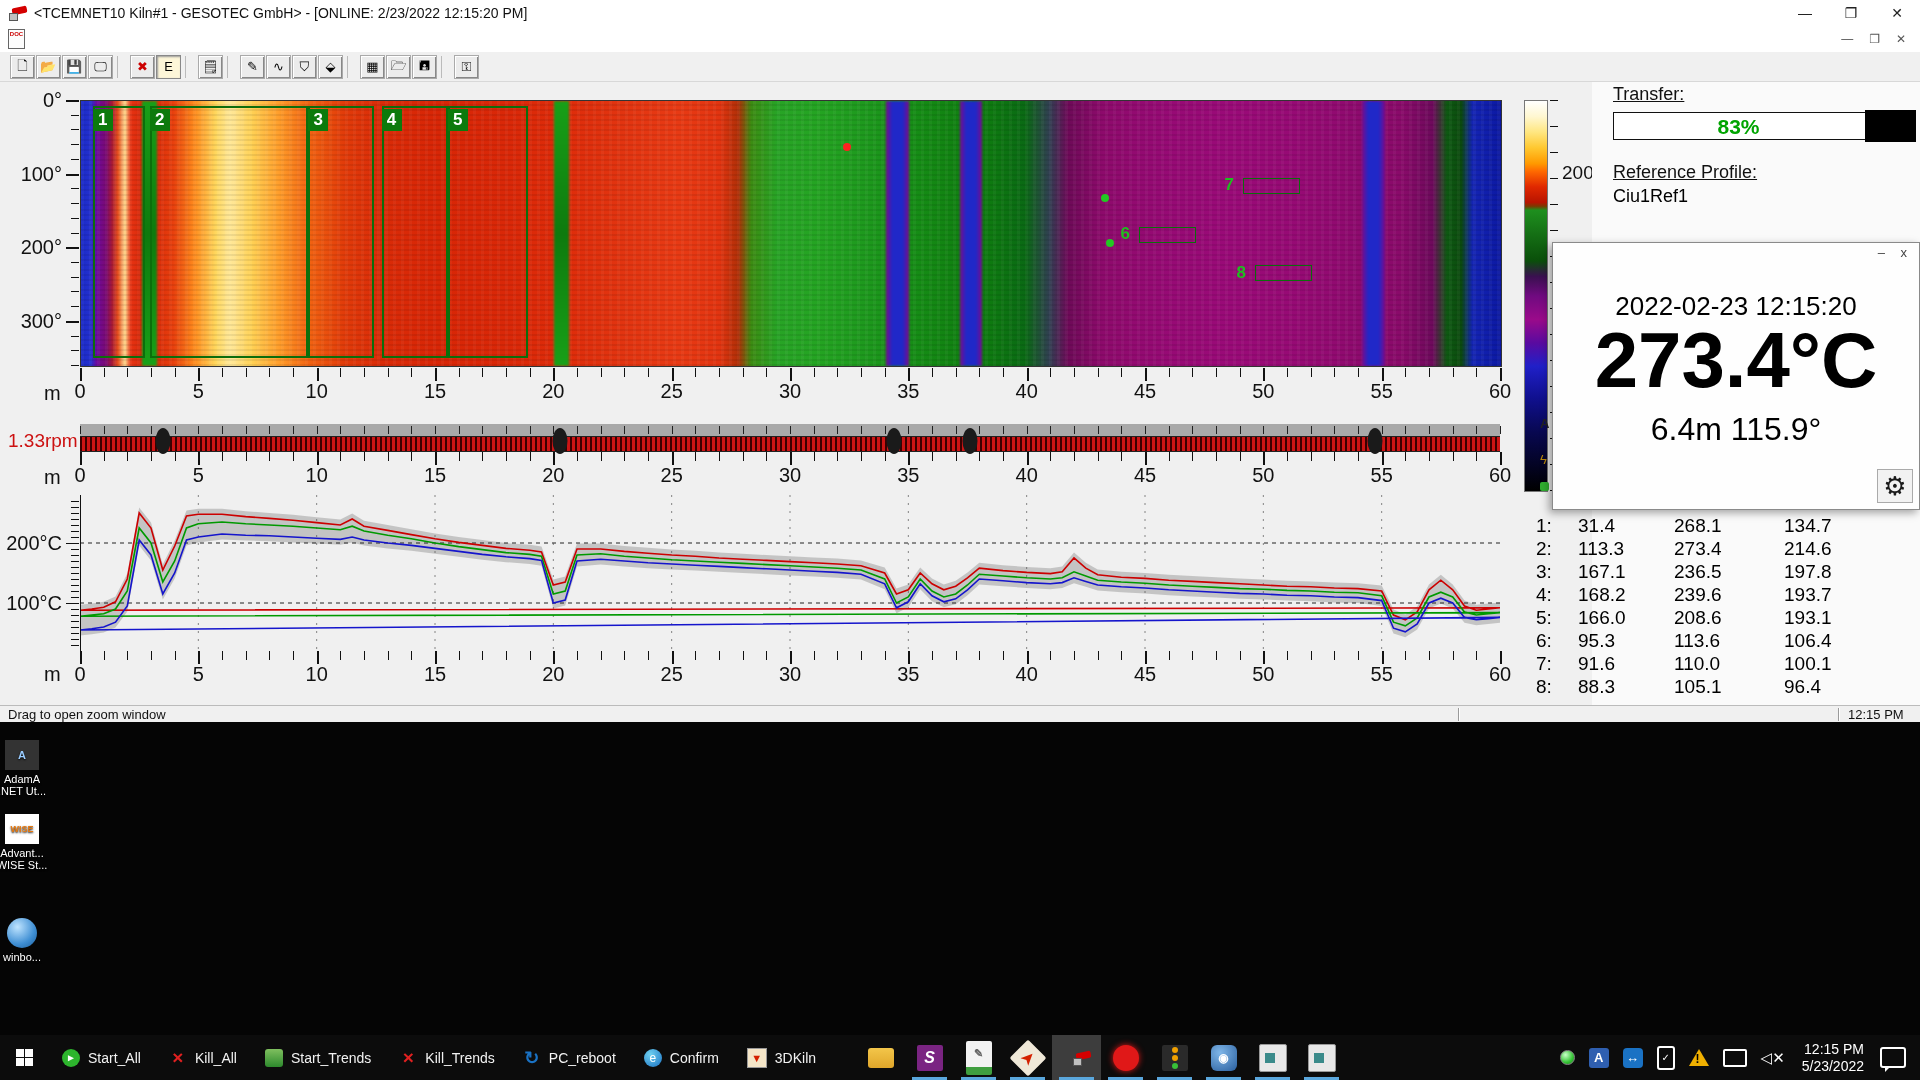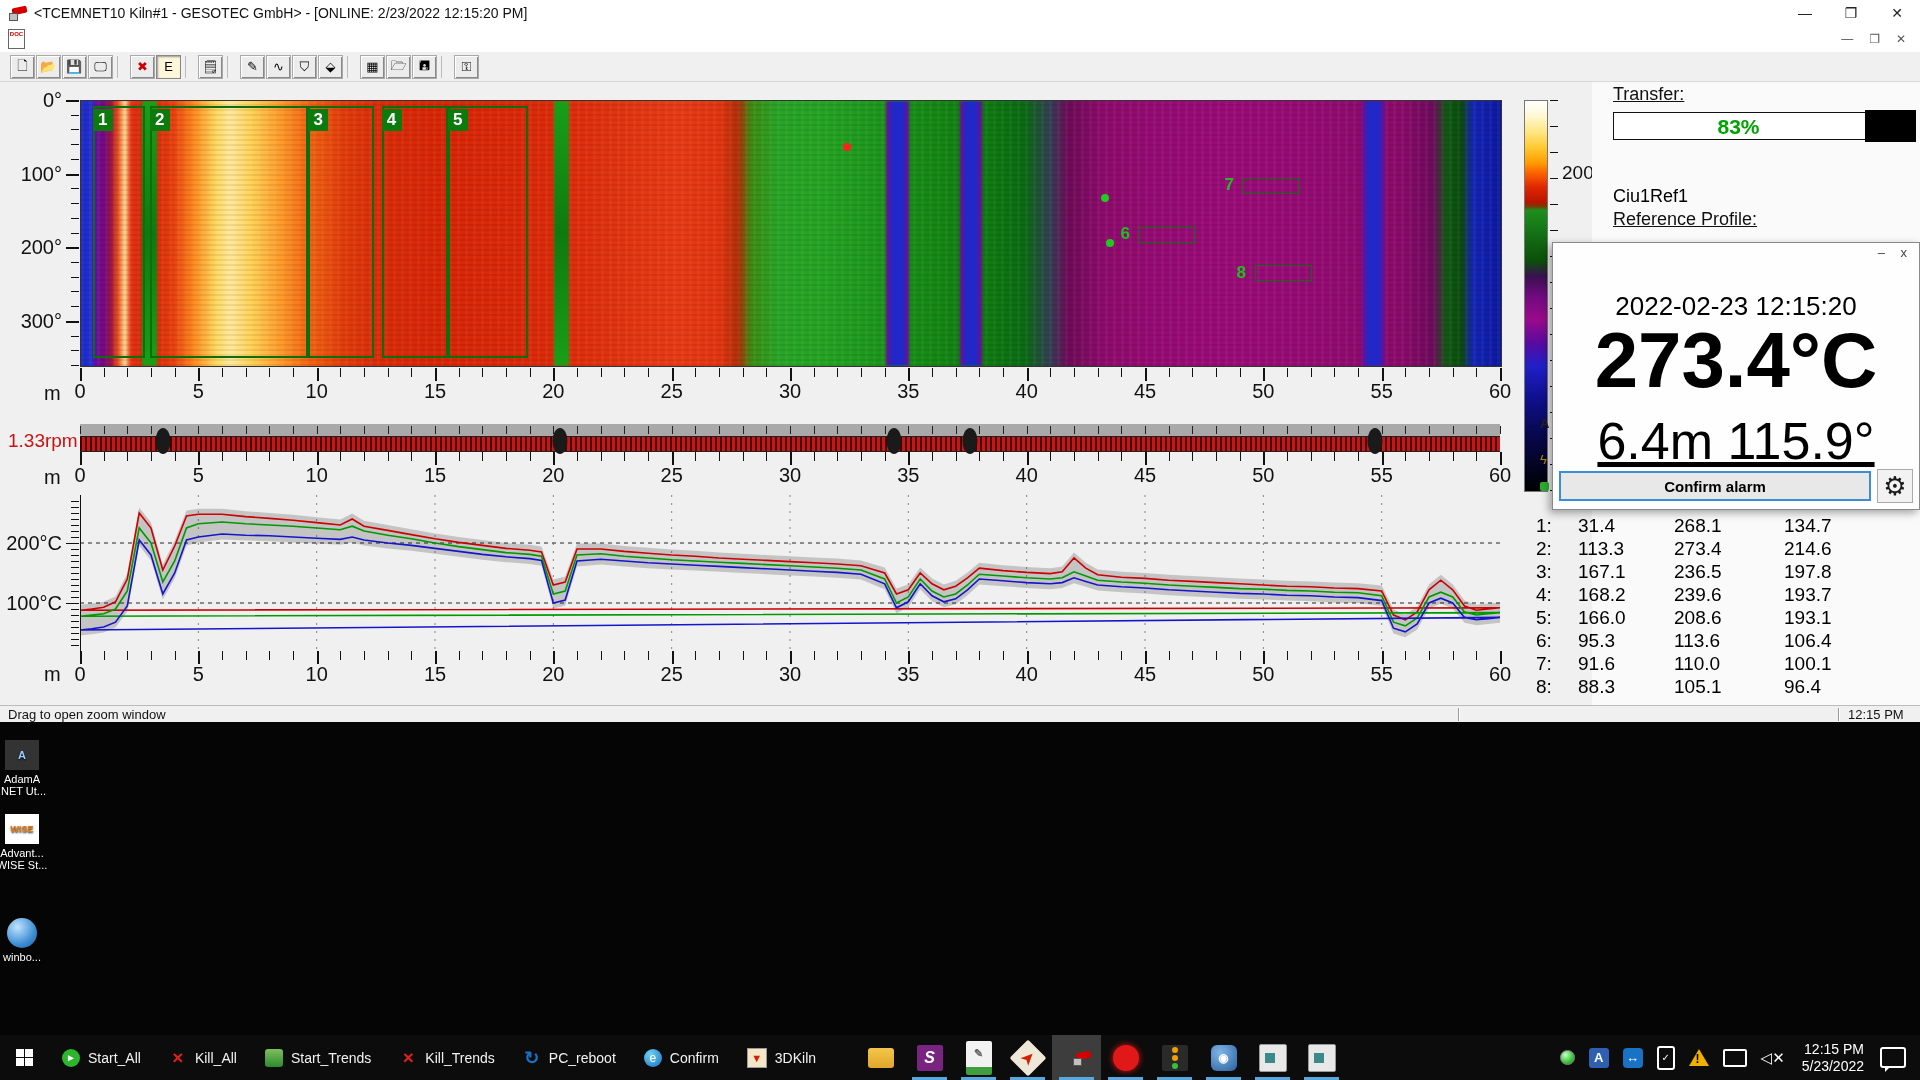--- a/index.html
+++ b/index.html
@@ -87,21 +87,21 @@
   #transferbar .fill-rest{position:absolute;right:-2px;top:-3px;height:32px;background:#000;}
   #transferbar .pct{position:absolute;left:0;top:2px;width:83%;text-align:center;font-size:21px;font-weight:bold;color:#00a400;}
   
   #popup{position:absolute;left:1552px;top:242px;width:366px;height:266px;background:#fefefe;
     border:1px solid #8a8a8a;box-shadow:-3px 3px 8px rgba(0,0,0,.35);}
   #popup .pctrl{position:absolute;right:6px;top:2px;font-size:13px;color:#444;}
   #popup .pctrl span{padding:0 6px;}
   #popup .ptitle{position:absolute;left:0;top:10px;width:100%;text-align:center;font-size:26px;font-weight:bold;color:#000;}
   #popup .pstamp{position:absolute;left:0;top:48px;width:100%;text-align:center;font-size:26px;color:#000;}
   #popup .ptemp{position:absolute;left:0;top:72px;width:100%;text-align:center;font-size:78px;font-weight:bold;color:#000;}
-  #popup .ppos{position:absolute;left:0;top:168px;width:100%;text-align:center;font-size:52px;color:#000;text-decoration:underline;}
+  #popup .ppos{position:absolute;left:0;top:168px;width:100%;text-align:center;font-size:32px;color:#000;}
   #confirm-btn{position:absolute;left:6px;top:228px;width:312px;height:30px;background:#e8e8e8;
     border:2px solid #3b8ed6;font-size:15px;font-weight:bold;color:#000;font-family:"Liberation Sans",sans-serif;}
   #gear-btn{position:absolute;left:324px;top:226px;width:36px;height:34px;background:#f2f2f2;border:1px solid #aaa;
     font-size:26px;line-height:30px;text-align:center;color:#1a1a1a;padding:0;}
   
   #ztable{position:absolute;left:1536px;top:514px;width:370px;font-size:19px;color:#000;}
   .zrow{display:grid;grid-template-columns:42px 96px 110px 108px;height:23px;align-items:center;}
   .zrow span{text-align:left;}
   .edgeicons{position:absolute;font-size:13px;color:#222;}
   
@@ -625,36 +625,35 @@
         <i style="top: 100%;"></i>
       </div>
     <span class="munit" style="left:1562px;top:162px;font-size:19px;">200</span>
 
     <div id="panel">
       <div class="plabel" style="position:absolute;left:21px;top:2px;">Transfer:</div>
       <div id="transferbar">
         <span class="pct">83%</span>
         <span class="fill-rest" style="width:17%;"></span>
       </div>
-      <div class="plabel" style="position:absolute;left:21px;top:80px;margin-top:47px;">Reference Profile:</div>
+      <div class="plabel" style="position:absolute;left:21px;top:80px;">Reference Profile:</div>
       <div style="position:absolute;left:21px;top:104px;font-size:18px;">Ciu1Ref1</div>
     </div>
     <span class="edgeicons" style="left:1540px;top:416px;font-weight:bold;">A</span>
     <span class="edgeicons" style="left:1540px;top:452px;color:#b8860b;">ϟ</span>
     <span class="edgeicons" style="left:1540px;top:482px;width:9px;height:9px;background:#2fae2f;border-radius:2px;"></span>
 
     <div id="popup">
       <span class="pctrl">
         <span>–</span>
         <span>x</span>
       </span>
       <div class="pstamp">2022-02-23 12:15:20</div>
       <div class="ptemp">273.4°C</div>
       <div class="ppos">6.4m  115.9°</div>
-      <button id="confirm-btn">Confirm alarm</button>
       <button id="gear-btn">⚙</button>
     </div>
 
     <div id="ztable">
         <div class="zrow">
           <span style="text-align: left;">1:</span>
           <span>31.4</span>
           <span>268.1</span>
           <span>134.7</span>
         </div>

